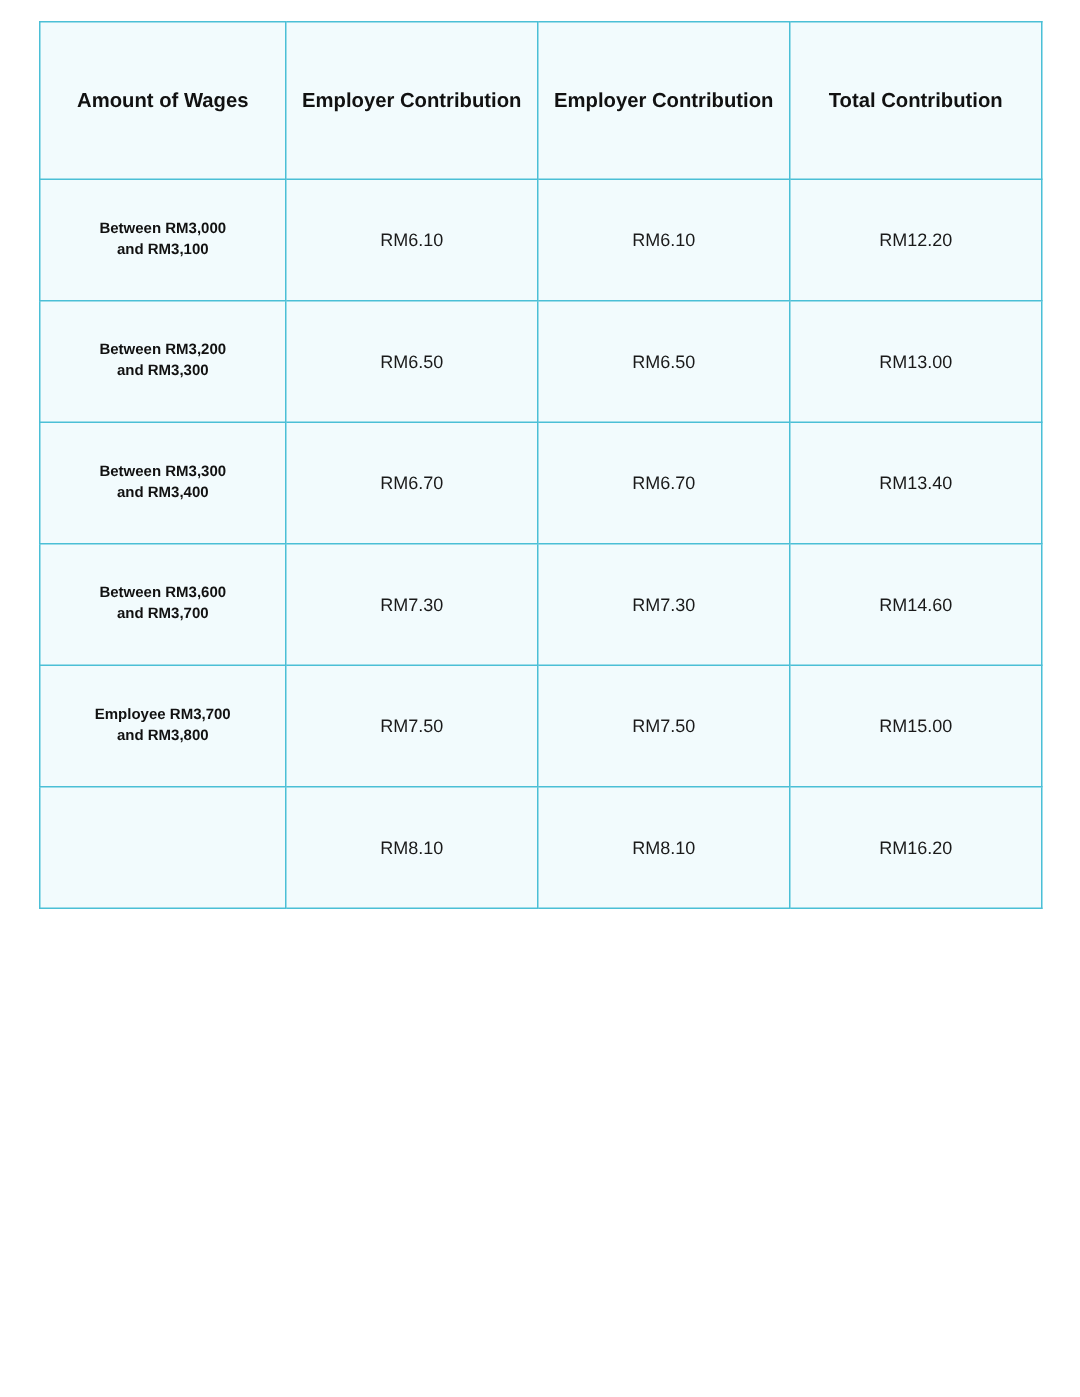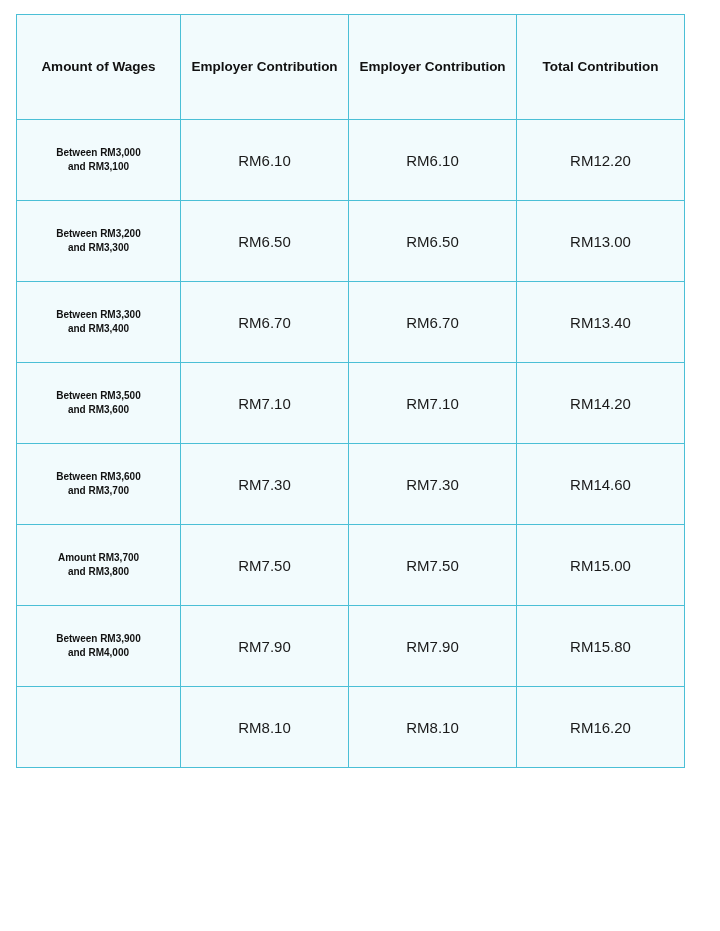--- a/index.html
+++ b/index.html
@@ -10,21 +10,21 @@
     width: 720px;
     height: 931px;
     background: #ffffff;
     font-family: "Liberation Sans", sans-serif;
     color: #1a1a1a;
   }
   .page {
     width: 720px;
     height: 931px;
     box-sizing: border-box;
-    padding: 14px 26px 18px 16px;
+    padding: 14px 26px 18px 26px;
     background: #ffffff;
   }
   table.contrib-table {
     border-collapse: collapse;
     width: 668px;
     table-layout: fixed;
     background: #f2fbfd;
   }
   table.contrib-table col.c0 { width: 164px; }
   table.contrib-table col.c1 { width: 168px; }
@@ -41,21 +41,21 @@
   table.contrib-table th {
     height: 96px;
     font-size: 13.5px;
     font-weight: bold;
     color: #111111;
     line-height: 1.35;
     padding: 4px 8px;
   }
   table.contrib-table td {
     height: 72px;
-    font-size: 15px;
+    font-size: 12px;
     color: #1a1a1a;
     padding: 4px 8px;
   }
   table.contrib-table td.wage {
     font-weight: bold;
     font-size: 10px;
     line-height: 1.45;
     color: #111111;
   }
   .nowrap-break {
@@ -104,53 +104,35 @@
         <td class="wage">
           <span class="nowrap-break">Between RM3,300</span>
           <span class="nowrap-break">and RM3,400</span>
         </td>
         <td>RM6.70</td>
         <td>RM6.70</td>
         <td>RM13.40</td>
       </tr>
       <tr>
         <td class="wage">
-          <span class="nowrap-break">Between RM3,500</span>
-          <span class="nowrap-break">and RM3,600</span>
-        </td>
-        <td>RM7.10</td>
-        <td>RM7.10</td>
-        <td>RM14.20</td>
-      </tr>
-      <tr>
-        <td class="wage">
           <span class="nowrap-break">Between RM3,600</span>
           <span class="nowrap-break">and RM3,700</span>
         </td>
         <td>RM7.30</td>
         <td>RM7.30</td>
         <td>RM14.60</td>
       </tr>
       <tr>
         <td class="wage">
-          <span class="nowrap-break">Amount RM3,700</span>
+          <span class="nowrap-break">Employee RM3,700</span>
           <span class="nowrap-break">and RM3,800</span>
         </td>
         <td>RM7.50</td>
         <td>RM7.50</td>
         <td>RM15.00</td>
-      </tr>
-      <tr>
-        <td class="wage">
-          <span class="nowrap-break">Between RM3,900</span>
-          <span class="nowrap-break">and RM4,000</span>
-        </td>
-        <td>RM7.90</td>
-        <td>RM7.90</td>
-        <td>RM15.80</td>
       </tr>
       <tr>
         <td class="wage">
           
           
         </td>
         <td>RM8.10</td>
         <td>RM8.10</td>
         <td>RM16.20</td>
       </tr>

